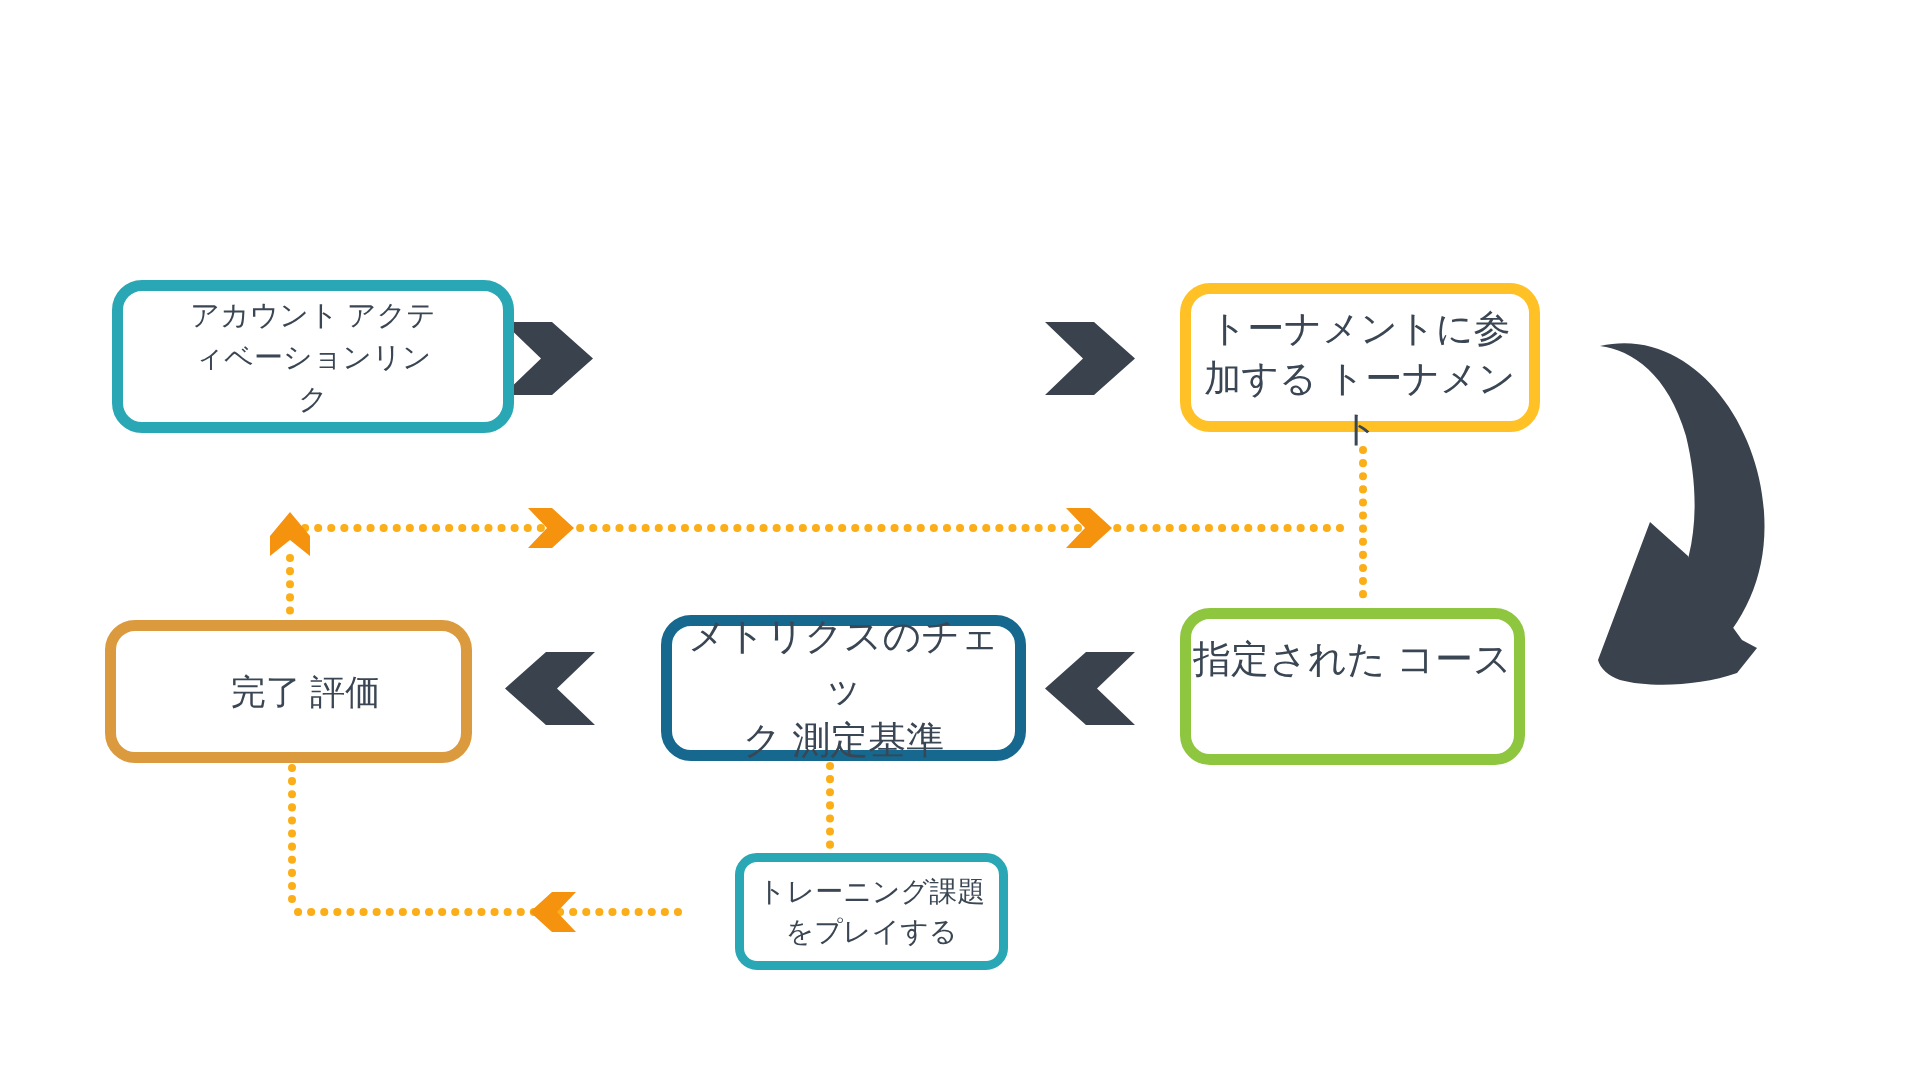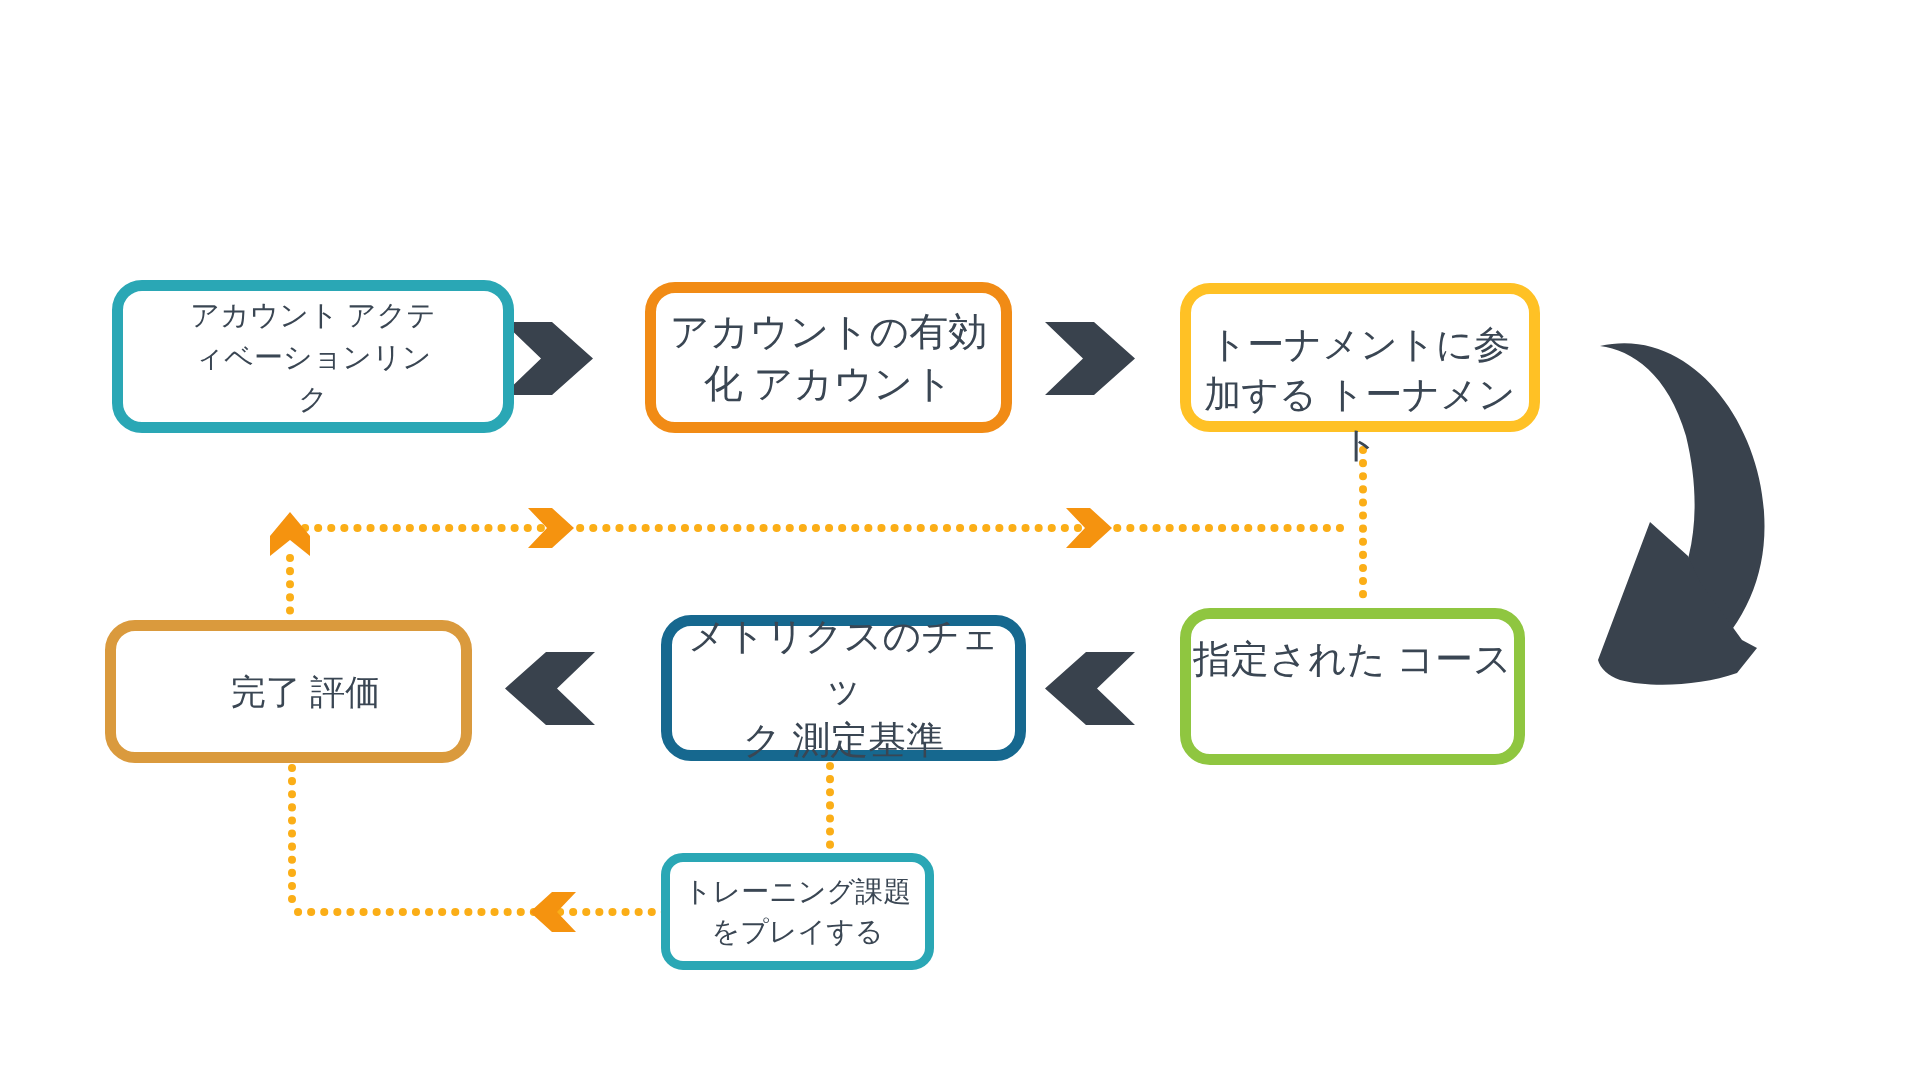--- a/index.html
+++ b/index.html
@@ -18,26 +18,26 @@
   .b-teal{border-color:var(--c-teal);}
   .b-orange{border-color:var(--c-orange);}
   .b-amber{border-color:var(--c-amber);}
   .b-green{border-color:var(--c-green);}
   .b-dark-blue{border-color:var(--c-dark-blue);}
   .b-tan{border-color:var(--c-tan);padding-left:34px;}
 
   .n1{left:112px;top:280px;width:402px;height:153px;font-size:29px;line-height:42px;}
   .n2{left:645px;top:282px;width:367px;height:151px;font-size:39px;line-height:52px;}
   .n3{left:1180px;top:283px;width:360px;height:149px;font-size:37px;line-height:50px;
-      align-items:flex-start;padding-top:26px;overflow:visible;}
+      align-items:flex-start;padding-top:10px;overflow:visible;}
   .n4{left:1180px;top:608px;width:345px;height:157px;font-size:38px;line-height:48px;
       align-items:flex-start;padding-top:16px;}
   .n5{left:645px;top:615px;width:365px;height:146px;font-size:38px;line-height:52px;margin-left:16px;}
   .n6{left:105px;top:620px;width:367px;height:143px;font-size:35px;line-height:46px;}
-  .n7{left:661px;top:853px;width:273px;height:117px;font-size:28px;line-height:40px;
+  .n7{left:735px;top:853px;width:273px;height:117px;font-size:28px;line-height:40px;
       border-width:9px;border-radius:22px;}
 
   .connector-layer{position:absolute;left:0;top:0;width:1920px;height:1080px;}
   .dotted{stroke:var(--c-dot);stroke-width:8;stroke-linecap:round;stroke-dasharray:0.1 13;fill:none;}
   .ochev{fill:var(--c-dotted-arrow);}
   .dark{fill:var(--c-slate);}
 </style>
 </head>
 <body>
 
@@ -75,22 +75,20 @@
              L 1742 640
              L 1757 648
              L 1737 673
              C 1700 686, 1650 688, 1620 680
              C 1608 676, 1600 668, 1598 660 Z"></path>
   </svg>
 
   <div class="node n1 b-teal">アカウント アクテ
 ィベーションリン
 ク</div>
-  <div class="node n2 b-orange">アカウントの有効
-化 アカウント</div>
   <div class="node n3 b-amber">トーナメントに参
 加する トーナメン
 ト</div>
   <div class="node n4 b-green">指定された コース</div>
   <div class="node n5 b-dark-blue">メトリクスのチェッ
 ク 測定基準</div>
   <div class="node n6 b-tan">完了 評価</div>
   <div class="node n7 b-teal">トレーニング課題
 をプレイする</div>
 

